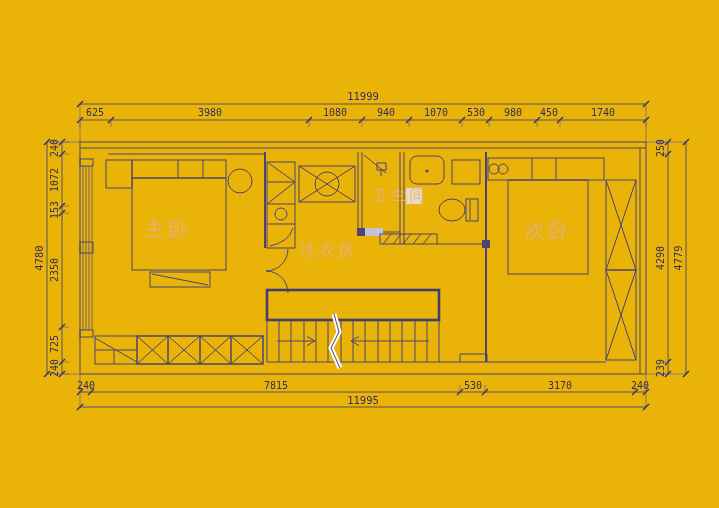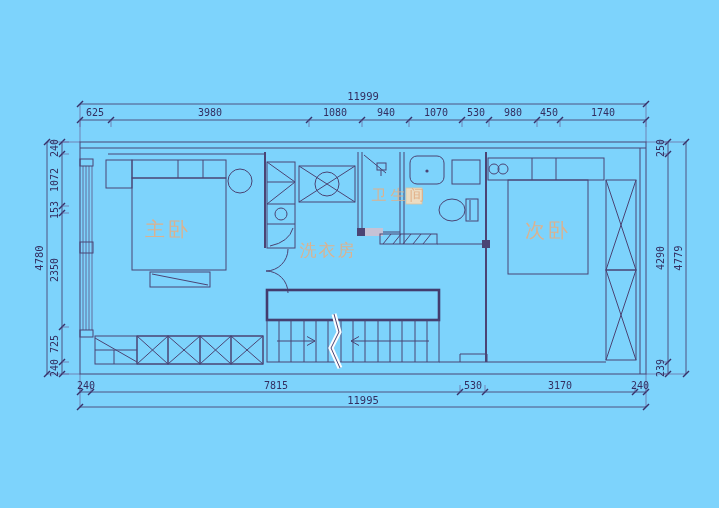--- a/index.html
+++ b/index.html
@@ -1,16 +1,16 @@
 <!DOCTYPE html>
 <html><head>
 <meta charset="utf-8">
 <style>
   html,body{margin:0;padding:0;background:#ffffff;}
-  #canvas{position:relative;width:719px;height:508px;background:#7dd3fc;overflow:hidden;
+  #canvas{position:relative;width:719px;height:508px;background:#eab308;overflow:hidden;
           font-family:"DejaVu Sans","Liberation Sans",sans-serif;}
   svg{position:absolute;left:0;top:0;}
   .w1{stroke:#4b4474;stroke-width:1;fill:none;}
   .w2{stroke:#4b4474;stroke-width:2;fill:none;}
   .w3{stroke:#433c6e;stroke-width:2.6;fill:none;}
   .thin{stroke:#5b5486;stroke-width:.8;fill:none;}
   .ext{stroke:#6a639a;stroke-width:.7;fill:none;}
   .dimline{stroke:#4b4474;stroke-width:.9;fill:none;}
   .tick{stroke:#38326a;stroke-width:1.4;fill:none;}
   .dimtxt{font-family:"DejaVu Sans Mono","Liberation Mono",monospace;font-size:10px;fill:#332e60;}

